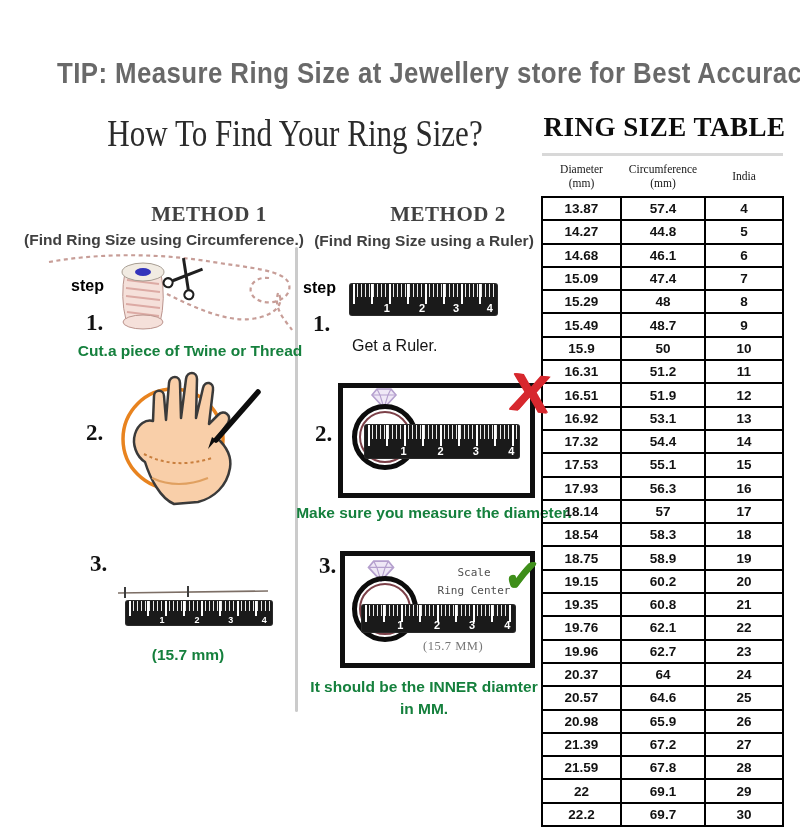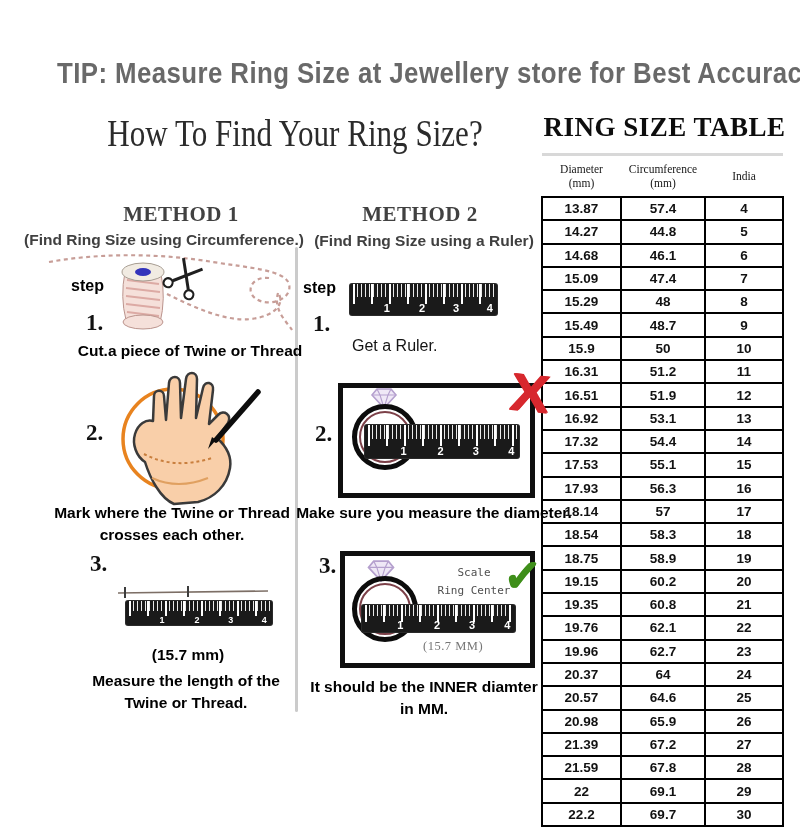--- a/index.html
+++ b/index.html
@@ -7,25 +7,25 @@
           font-family:"Liberation Sans",sans-serif;color:#151515;}
 
   
   .tip{position:absolute;left:57px;top:56px;font-size:30px;font-weight:bold;color:#696969;
        white-space:nowrap;transform:scaleX(.86);transform-origin:left center;letter-spacing:.5px;}
 
   
   .howto{position:absolute;left:295px;top:112px;transform:translateX(-50%) scaleX(.84);
          font-family:"Liberation Serif",serif;font-size:37px;color:#2b2b2b;white-space:nowrap;}
   .mhead{position:absolute;transform:translateX(-50%);font-family:"Liberation Serif",serif;
-         font-size:21px;font-weight:bold;color:#414141;letter-spacing:.5px;white-space:nowrap;}
+         font-size:21px;font-weight:bold;color:#414141;letter-spacing:.5px;white-space:nowrap;margin-left:28px;}
   .sub{position:absolute;transform:translateX(-50%);font-size:15.5px;font-weight:bold;color:#404040;white-space:nowrap;}
   .steplab{position:absolute;font-size:16px;font-weight:bold;color:#000000;}
   .stepnum{position:absolute;font-family:"Liberation Serif",serif;font-size:23px;font-weight:bold;color:#111;}
-  .cap{position:absolute;transform:translateX(-50%);font-size:15.5px;font-weight:bold;color:#000000;
+  .cap{position:absolute;transform:translateX(-50%);font-size:15.5px;font-weight:bold;color:#15803d;
        text-align:center;white-space:pre-line;line-height:1.45;}
   .cap-left{position:absolute;font-size:16px;font-weight:normal;color:#141414;white-space:nowrap;}
   .divider{position:absolute;left:295px;top:247px;width:3px;height:465px;background:#cbcbcb;border-radius:2px;}
 
   
   .ruler{position:absolute;background:#1a1a1a;border-radius:2px;box-shadow:0 0 0 1px #2a2a2a;}
   .ruler::before{content:"";position:absolute;left:3px;right:2px;top:0;height:42%;
        background:repeating-linear-gradient(90deg,rgba(255,255,255,.9) 0 1px,transparent 1px 4px);}
   .ruler::after{content:"";position:absolute;left:3px;right:2px;top:0;height:64%;
        background:repeating-linear-gradient(90deg,#fff 0 1.6px,transparent 1.6px 18px);}
@@ -101,40 +101,36 @@
     <circle cx="61" cy="73" r="50" fill="none" stroke="#e8831f" stroke-width="3.5"></circle>
     <path d="M33,96 C24,90 20,78 23,68 C26,58 34,53 41,55 L42,30 C42,23 52,23 52,30 L54,54 L57,17 C58,9 68,9 68,17 L69,52 L74,13 C75,5 85,5 85,13 L84,52 L91,22 C93,14 102,16 101,24 L97,58 L106,49 C112,43 120,49 116,57 L105,72 C114,80 120,90 118,102 C115,120 102,132 86,136 L62,138 C48,132 38,112 33,96 Z" fill="#f9cfa9" stroke="#3a3a3a" stroke-width="2.5" stroke-linejoin="round"></path>
     <path d="M32,88 Q62,104 100,92" fill="none" stroke="#c97f3e" stroke-width="2" stroke-dasharray="3 3"></path>
     <path d="M40,112 Q66,124 96,112" fill="none" stroke="#e0a060" stroke-width="2"></path>
     <g>
       <line x1="146" y1="26" x2="104" y2="74" stroke="#0d0d0d" stroke-width="5.5" stroke-linecap="round"></line>
       <path d="M104,74 L96,83 L100,71 Z" fill="#0d0d0d"></path>
     </g>
   </svg>
 
-  <div class="cap" style="left:172px;top:502px">Mark where the Twine or Thread
-crosses each other.</div>
 
   <div class="stepnum" style="left:90px;top:551px">3.</div>
 
   <svg style="left:116px;top:584px" width="162" height="16" viewBox="0 0 162 16">
     <line x1="2" y1="9" x2="152" y2="7" stroke="#7d6f66" stroke-width="1.6"></line>
     <line x1="9" y1="3" x2="9" y2="14" stroke="#3c3c3c" stroke-width="2"></line>
     <line x1="72" y1="2" x2="72" y2="13" stroke="#3c3c3c" stroke-width="2"></line>
   </svg>
   <div class="ruler small" style="left:126px;top:601px;width:146px;height:24px">
       <span class="rn rn0">1</span>
       <span class="rn rn1">2</span>
       <span class="rn rn2">3</span>
       <span class="rn rn3">4</span>
     </div>
 
   <div class="cap" style="left:188px;top:644px">(15.7 mm)</div>
-  <div class="cap" style="left:186px;top:670px">Measure the length of the
-Twine or Thread.</div>
 
   <div class="mhead" style="left:420px;top:202px">METHOD 2</div>
   <div class="sub" style="left:424px;top:232px">(Find Ring Size using a Ruler)</div>
 
   <div class="steplab" style="left:303px;top:279px">step</div>
   <div class="ruler" style="left:350px;top:284px;width:147px;height:31px">
       <span class="rn rn0">1</span>
       <span class="rn rn1">2</span>
       <span class="rn rn2">3</span>
       <span class="rn rn3">4</span>

